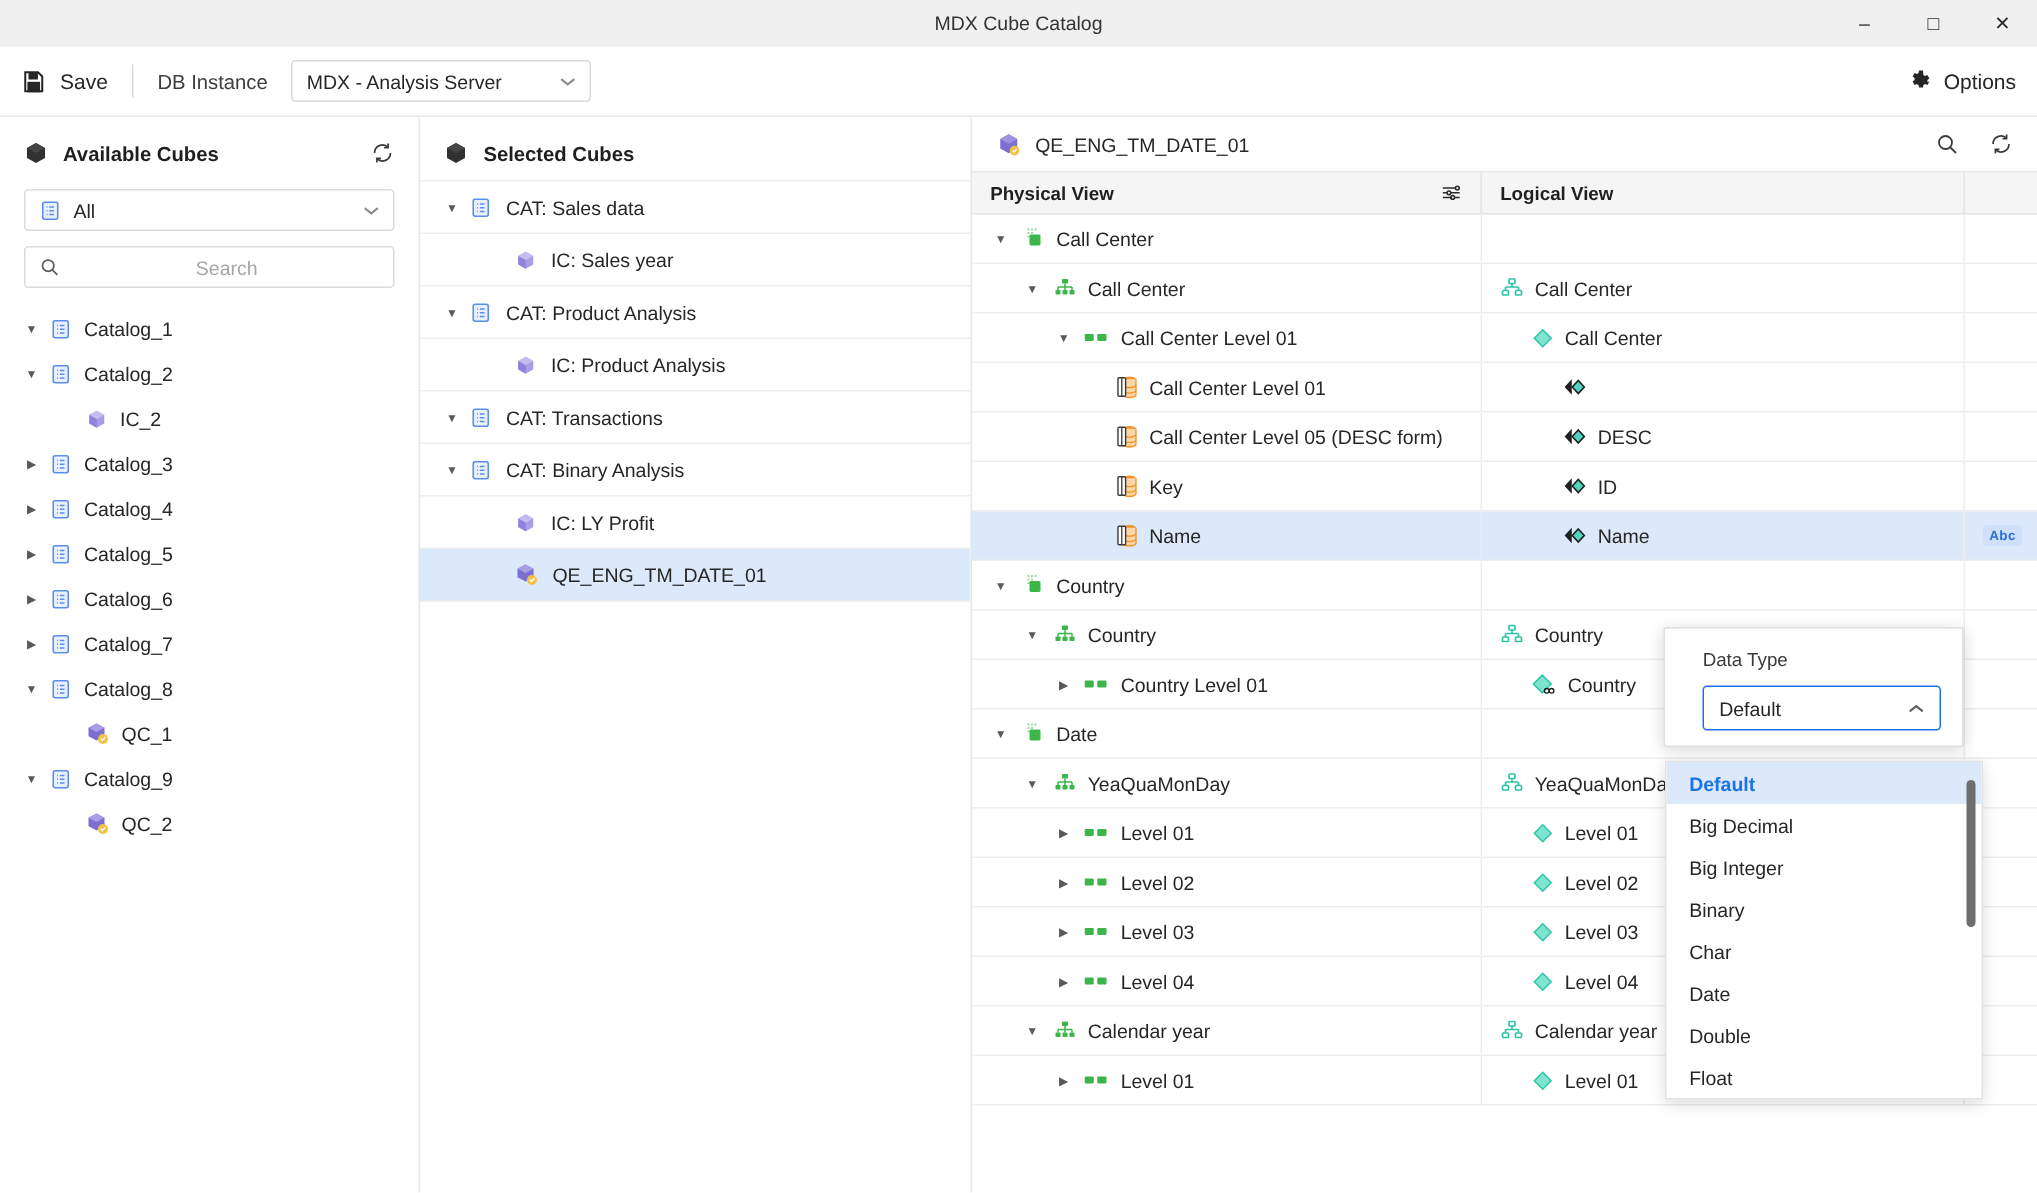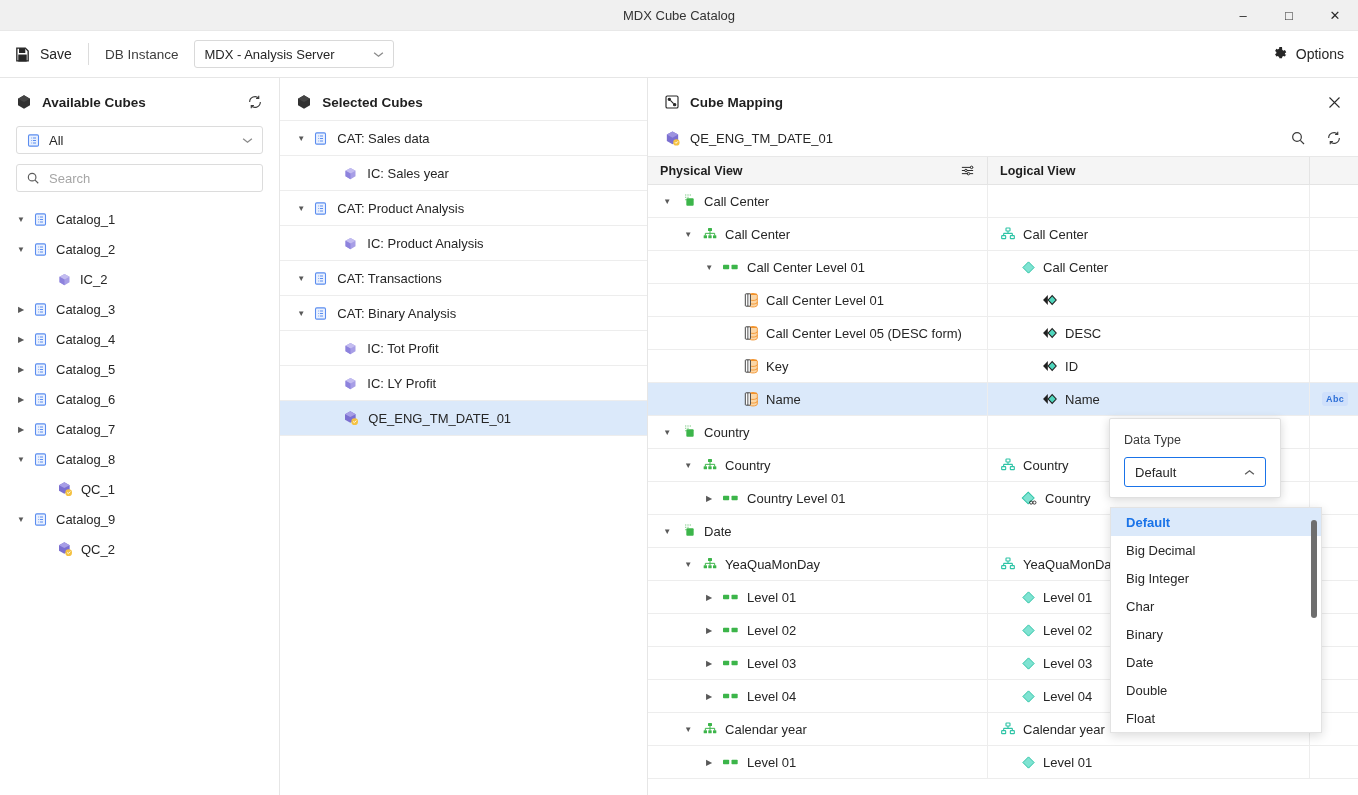--- a/index.html
+++ b/index.html
@@ -56,21 +56,21 @@
   .avail-filter{
     margin:6px 16px 0 16px; height:28px; border:1px solid #dcdcdc; border-radius:3px;
     display:flex; align-items:center; padding:0 9px; gap:8px; background:#fff; cursor:pointer;
   }
   .avail-filter .lbl{ flex:1; font-size:13px; }
   .avail-search{
     margin:10px 16px 0 16px; height:28px; border:1px solid #dcdcdc; border-radius:3px;
     display:flex; align-items:center; padding:0 9px; gap:9px; background:#fff;
   }
   .avail-search input{
-    border:0; outline:0; font-family:inherit; font-size:13px; flex:1; background:transparent; color:#ec4899;
+    border:0; outline:0; font-family:inherit; font-size:13px; flex:1; background:transparent; color:#ec4899;text-align:center;
   }
   .avail-search input::placeholder{ color:#a6a6a6; }
 
   .tree{ margin-top:12px; overflow:auto; flex:1; }
   .tree-row{
     height:30px; display:flex; align-items:center; font-size:13px; cursor:pointer; padding-right:8px;
   }
   .tw{ width:14px; display:flex; align-items:center; justify-content:center; color:#595959; font-size:8px; }
   .ic{ display:inline-flex; align-items:center; justify-content:center; flex:0 0 auto; }
 
@@ -108,23 +108,23 @@
   .mc.c1{ width:340px; border-right:1px solid #ededed; }
   .mc.c2{ width:322px; border-right:1px solid #ededed; }
   .mc.c3{ flex:1; justify-content:flex-end; padding-right:10px; }
   .badge-abc{
     background:#cfe0fb; color:#2d6fd6; font-size:9px; font-weight:bold; border-radius:3px;
     padding:2px 4px; letter-spacing:.3px;
   }
 
   
   .popup{
-    position:absolute; left:461px; top:340px; width:172px;
+    position:absolute; left:461px; top:340px; width:200px;
     background:#fff; border:1px solid #e0e0e0; border-radius:2px;
-    box-shadow:0 2px 10px rgba(0,0,0,.16); padding:14px 14px 10px 14px; z-index:40;
+    box-shadow:0 2px 10px rgba(0,0,0,.16); padding:14px 14px 10px 25px; z-index:40;
   }
   .popup-label{ font-size:12.5px; color:#3a3a3a; margin-bottom:10px; }
   .popup-select{
     height:30px; border:1px solid #1a73e8; border-radius:3px; display:flex; align-items:center;
     justify-content:space-between; padding:0 10px; font-size:13px; cursor:pointer;
   }
   .popup-list{
     position:absolute; left:0; top:88px; width:212px; background:#fff;
     border:1px solid #e3e3e3; box-shadow:0 3px 10px rgba(0,0,0,.14);
     max-height:234px; overflow:hidden; z-index:45;
@@ -434,65 +434,38 @@
     </div>
         <div class="sel-row" style="padding-left:44px">
       <span class="tw"></span>
       <span class="ic" style="margin:0 9px 0 5px">
             <svg width="15" height="15" viewBox="0 0 24 24">
       <path d="M12 3l8 4.5v9L12 21l-8-4.5v-9z" fill="#a79ee6"></path>
       <path d="M12 3l8 4.5-8 4.5-8-4.5z" fill="#c3bcf0"></path>
       <path d="M12 12v9l-8-4.5v-9z" fill="#8d82dd"></path>
             </svg>
           </span>
-      <span>IC: Tot Profit</span>
-    </div>
-        <div class="sel-row" style="padding-left:44px">
-      <span class="tw"></span>
-      <span class="ic" style="margin:0 9px 0 5px">
-            <svg width="15" height="15" viewBox="0 0 24 24">
-      <path d="M12 3l8 4.5v9L12 21l-8-4.5v-9z" fill="#a79ee6"></path>
-      <path d="M12 3l8 4.5-8 4.5-8-4.5z" fill="#c3bcf0"></path>
-      <path d="M12 12v9l-8-4.5v-9z" fill="#8d82dd"></path>
-            </svg>
-          </span>
       <span>IC: LY Profit</span>
     </div>
         <div class="sel-row active" style="padding-left:44px">
       <span class="tw"></span>
       <span class="ic" style="margin:0 9px 0 5px">
             <svg width="16" height="16" viewBox="0 0 24 24">
       <path d="M11 2l8 4.3v8.4L11 19l-8-4.3V6.3z" fill="#7b6fd0"></path>
       <path d="M11 2l8 4.3-8 4.3-8-4.3z" fill="#a79ee6"></path>
       <circle cx="17.5" cy="17.5" r="5" fill="#f5c242"></circle>
       <path d="M15.3 17.3l1.6 1.6 3-3.1" stroke="#fff" stroke-width="1.5" fill="none"></path>
             </svg>
           </span>
       <span>QE_ENG_TM_DATE_01</span>
     </div>
       </div>
   </div>
 
   <div class="col-map">
-    <div class="panel-head">
-      <span class="ic">
-        <svg width="16" height="16" viewBox="0 0 24 24" fill="none" stroke="#262626" stroke-width="1.7">
-          <rect x="3" y="3" width="18" height="18" rx="2"></rect>
-          <circle cx="8" cy="8" r="1.7" fill="#262626"></circle>
-            <circle cx="16" cy="16" r="1.7" fill="#262626"></circle>
-          <path d="M9.6 9.6l4.8 4.8"></path>
-        </svg>
-      </span>
-      <span class="panel-title">Cube Mapping</span>
-      <span class="right-ic">
-        <svg width="15" height="15" viewBox="0 0 24 24" fill="none" stroke="#2b2b2b" stroke-width="1.7">
-            <path d="M4 4l16 16M20 4L4 20"></path>
-          </svg>
-      </span>
-    </div>
 
     <div class="map-sub">
       <span class="ic">
         <svg width="17" height="17" viewBox="0 0 24 24">
           <path d="M12 2l8 4.5v9L12 20l-8-4.5v-9z" fill="#7b6fd0"></path>
           <path d="M12 2l8 4.5-8 4.5-8-4.5z" fill="#9d93e0"></path>
           <circle cx="17.5" cy="17.5" r="4.5" fill="#f5c242"></circle>
           <path d="M15.6 17.4l1.4 1.4 2.6-2.8" stroke="#fff" stroke-width="1.4" fill="none"></path>
         </svg>
       </span>
@@ -1007,22 +980,22 @@
           <svg width="11" height="7" viewBox="0 0 12 8" fill="none" stroke="#5c5c5c" stroke-width="1.5">
               <path d="M1 6l5-4 5 4"></path>
             </svg>
         </span>
       </div>
       <div class="popup-list">
         <div id="opt-list">
             <div class="opt sel">Default</div>
             <div class="opt">Big Decimal</div>
             <div class="opt">Big Integer</div>
+            <div class="opt">Binary</div>
             <div class="opt">Char</div>
-            <div class="opt">Binary</div>
             <div class="opt">Date</div>
             <div class="opt">Double</div>
             <div class="opt">Float</div>
           </div>
         <div class="sbar">
           <div class="sthumb"></div>
         </div>
       </div>
     </div>
   </div>

